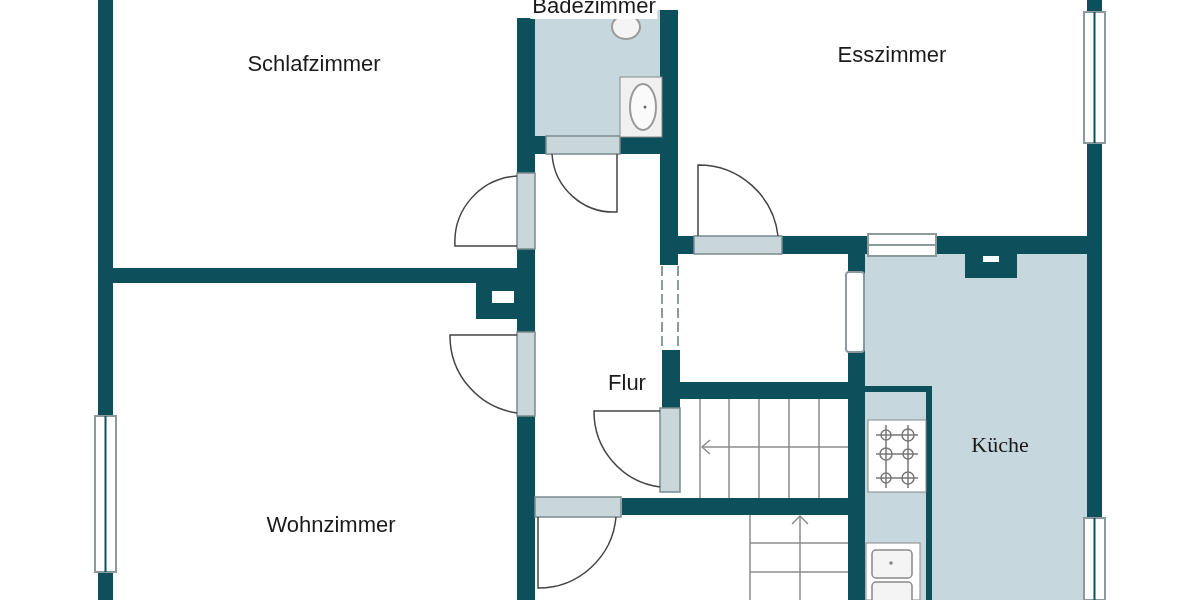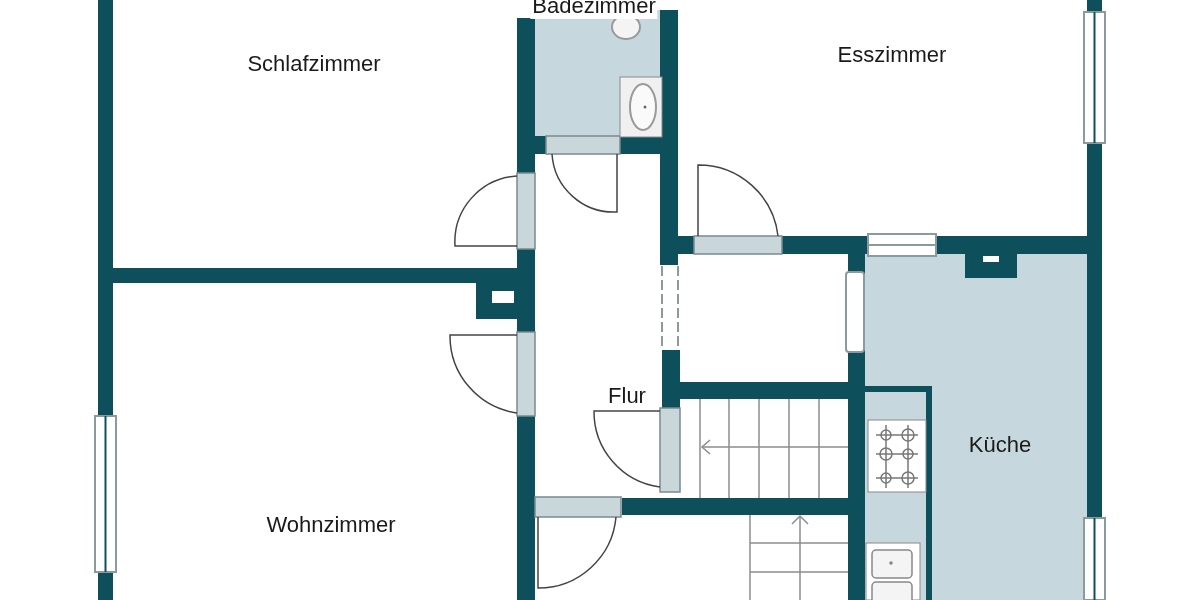--- a/index.html
+++ b/index.html
@@ -141,15 +141,15 @@
     <rect x="866" y="543" width="54" height="57" fill="#ffffff" stroke="#888" stroke-width="1"></rect>
     <rect x="872" y="550" width="40" height="28" rx="4" fill="#f4f4f4" stroke="#888" stroke-width="1.5"></rect>
     <rect x="872" y="582" width="40" height="22" rx="4" fill="#f4f4f4" stroke="#888" stroke-width="1.5"></rect>
     <circle cx="891" cy="563" r="1.8" fill="#888"></circle>
   </g>
 </svg>
 
 <div class="label" style="left:314px;top:64px;">Schlafzimmer</div>
 <div class="label bath" style="left:594px;top:6px;">Badezimmer</div>
 <div class="label" style="left:882px;top:55px;margin-left:10px;">Esszimmer</div>
-<div class="label" style="left:627px;top:396px;text-align:right;">Flur</div>
-<div class="label" style="left:1000px;top:445px;">Küche</div>
+<div class="label" style="left:627px;top:383px;text-align:right;">Flur</div>
+<div class="label" style="left:1000px;top:445px;font-family:Liberation Serif, serif;">Küche</div>
 <div class="label" style="left:315px;top:525px;margin-left:16px;">Wohnzimmer</div>
 
 </body></html>

